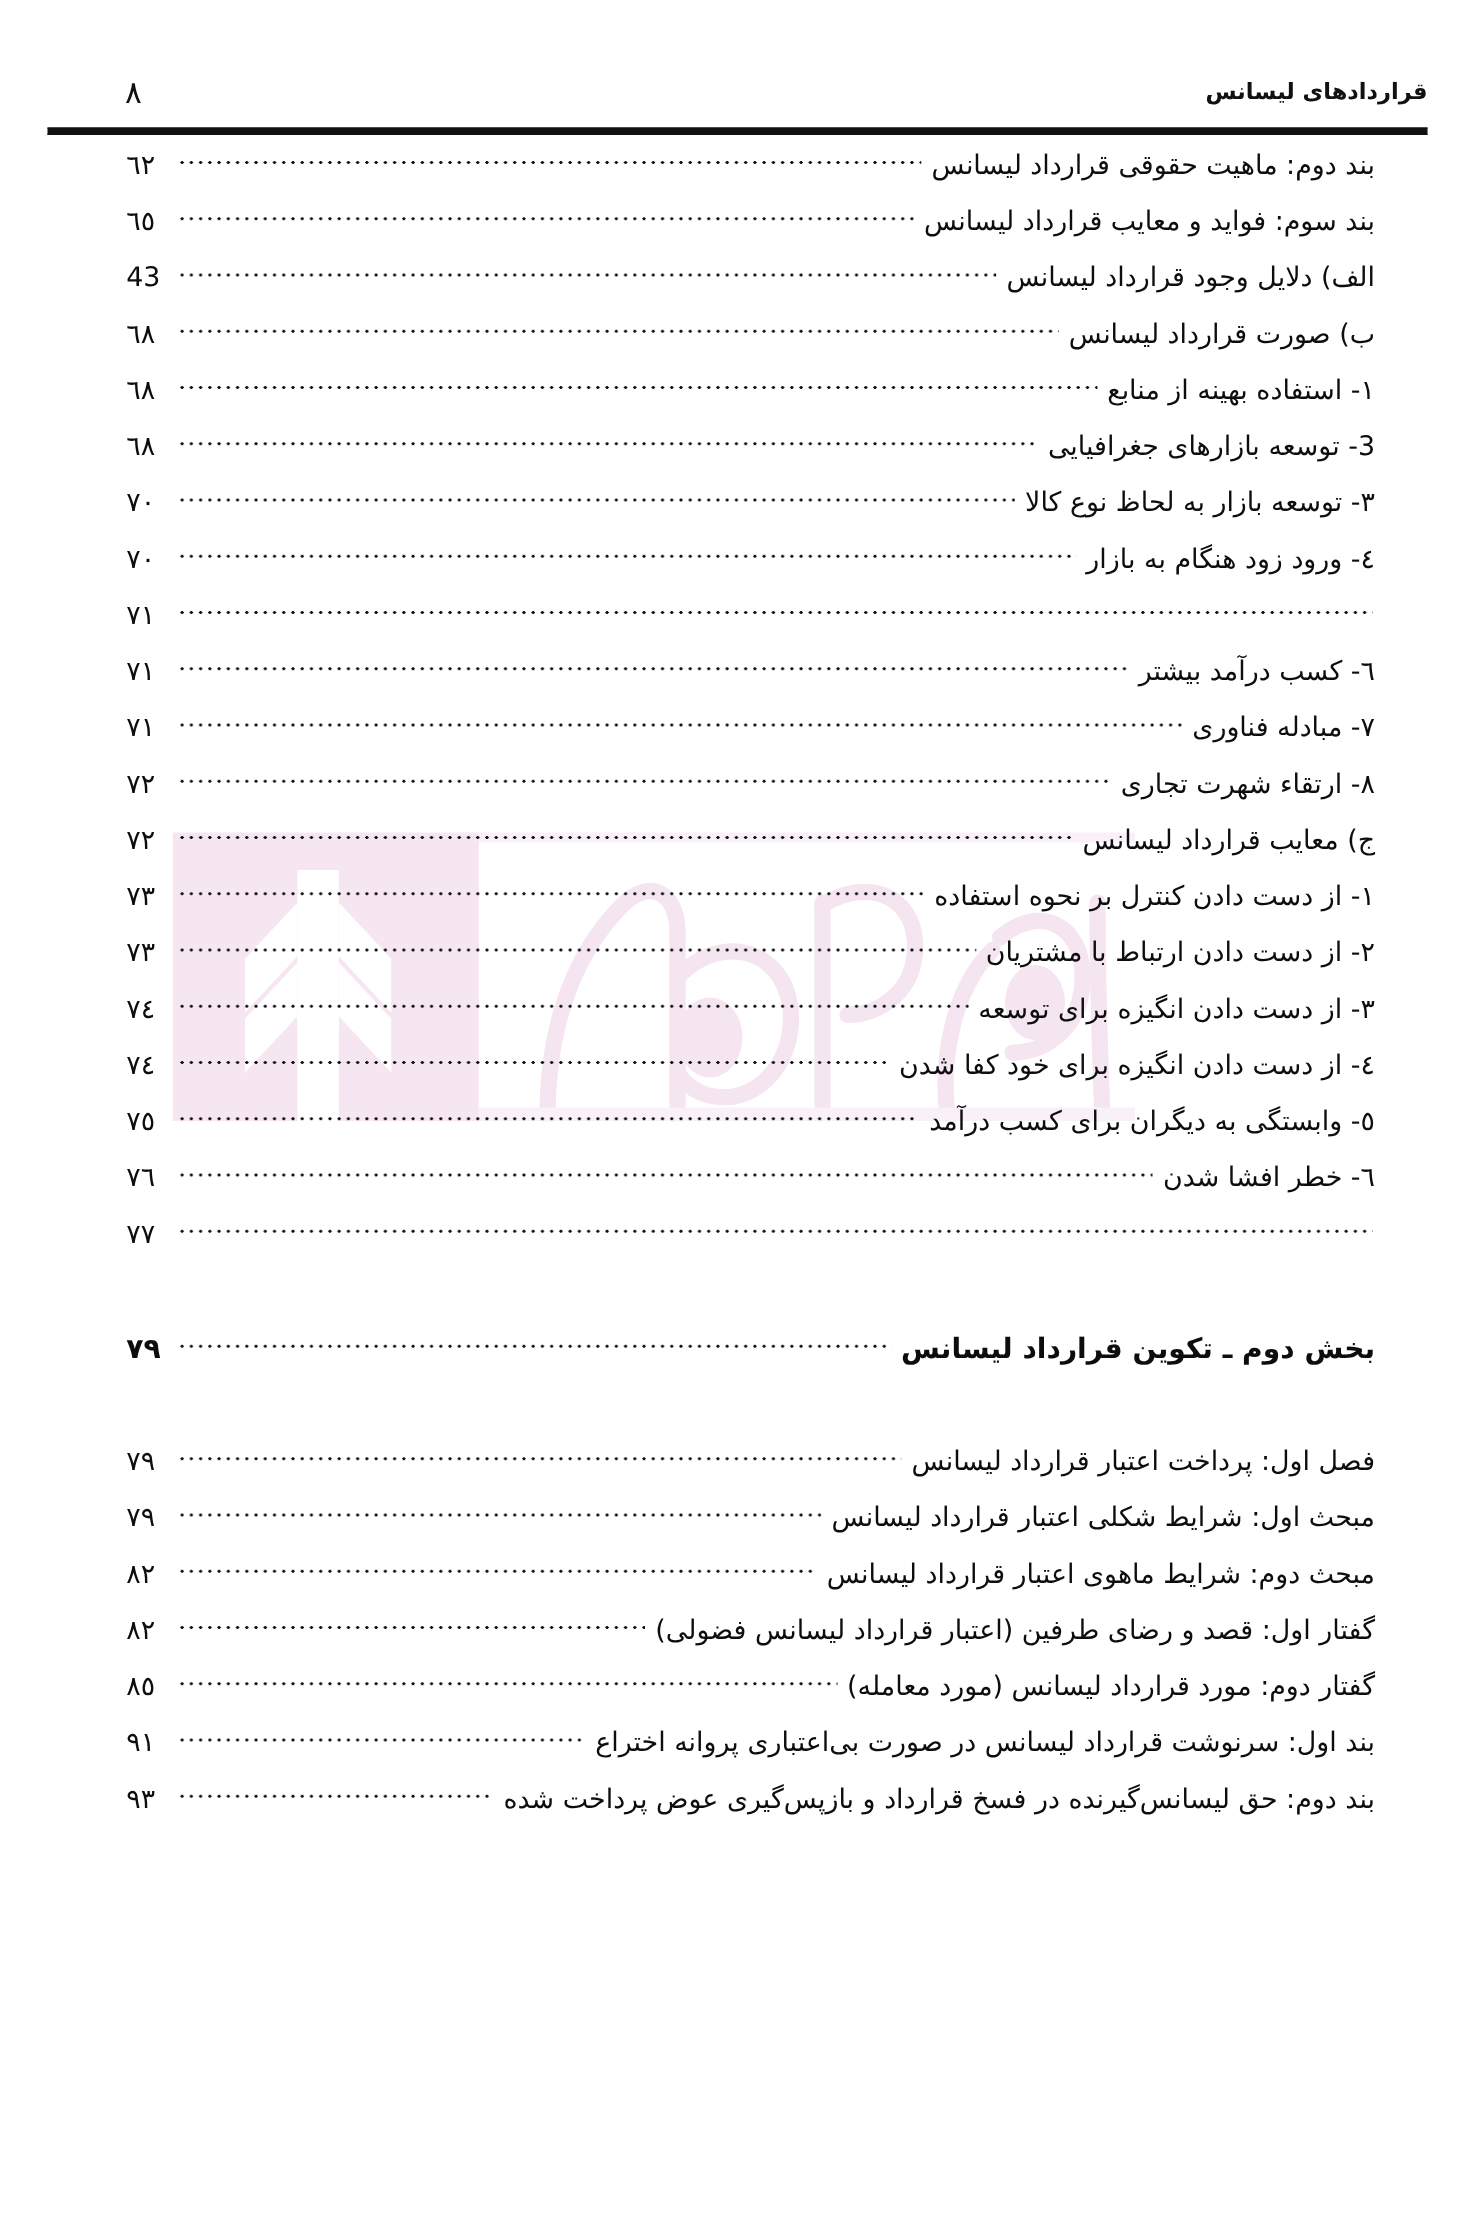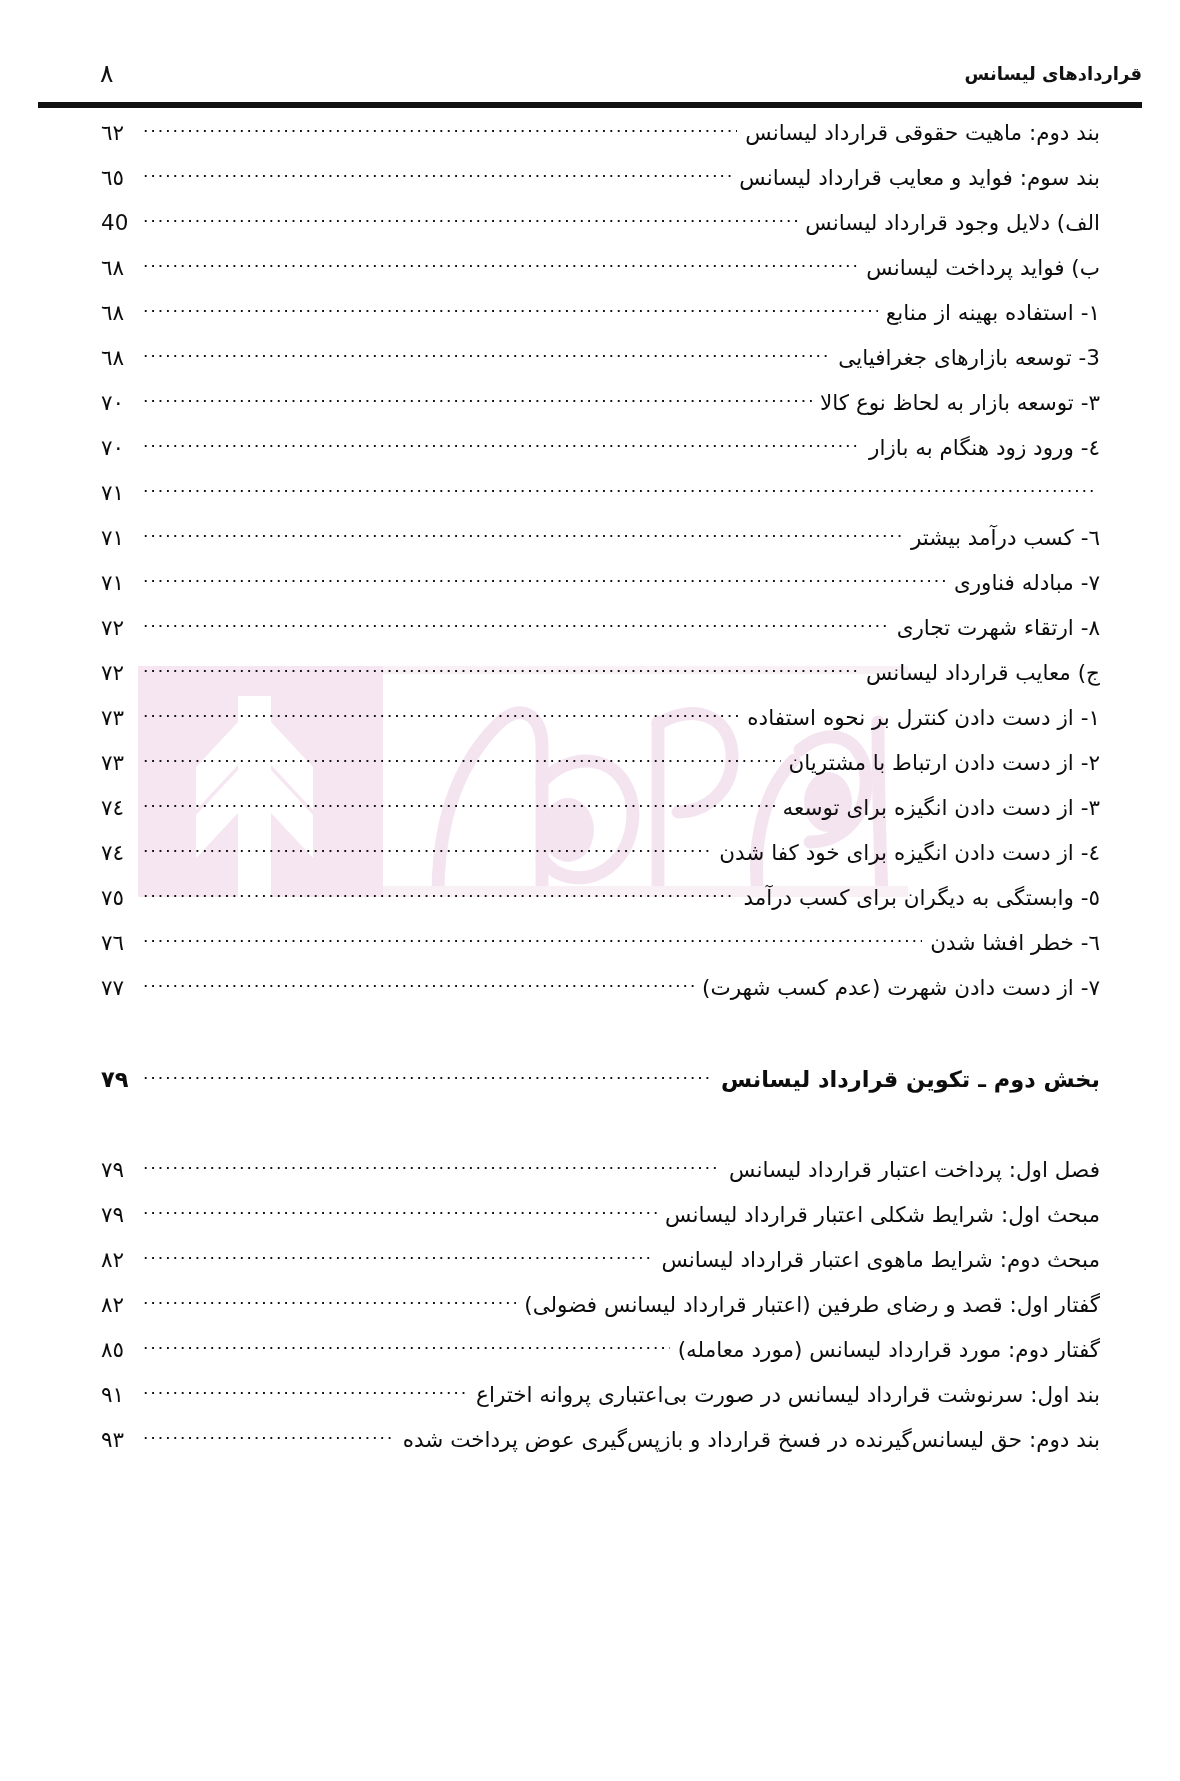--- a/index.html
+++ b/index.html
@@ -177,24 +177,24 @@
         <span class="toc-page">٦٢</span>
       </div>
       <div class="toc-row">
         <span class="toc-label">بند سوم: فواید و معایب قرارداد لیسانس</span>
         <span class="toc-dots"></span>
         <span class="toc-page">٦٥</span>
       </div>
       <div class="toc-row">
         <span class="toc-label">الف) دلایل وجود قرارداد لیسانس</span>
         <span class="toc-dots"></span>
-        <span class="toc-page">40</span>
-      </div>
-      <div class="toc-row">
-        <span class="toc-label">ب) فواید پرداخت لیسانس</span>
+        <span class="toc-page">43</span>
+      </div>
+      <div class="toc-row">
+        <span class="toc-label">ب) صورت قرارداد لیسانس</span>
         <span class="toc-dots"></span>
         <span class="toc-page">٦٨</span>
       </div>
       <div class="toc-row">
         <span class="toc-label">١- استفاده بهینه از منابع</span>
         <span class="toc-dots"></span>
         <span class="toc-page">٦٨</span>
       </div>
       <div class="toc-row">
         <span class="toc-label">3- توسعه بازارهای جغرافیایی</span>
@@ -259,21 +259,20 @@
         <span class="toc-label">٥- وابستگی به دیگران برای کسب درآمد</span>
         <span class="toc-dots"></span>
         <span class="toc-page">٧٥</span>
       </div>
       <div class="toc-row">
         <span class="toc-label">٦- خطر افشا شدن</span>
         <span class="toc-dots"></span>
         <span class="toc-page">٧٦</span>
       </div>
       <div class="toc-row">
-        <span class="toc-label">٧- از دست دادن شهرت (عدم کسب شهرت)</span>
         <span class="toc-dots"></span>
         <span class="toc-page">٧٧</span>
       </div>
       <div class="toc-row bold gap-before">
         <span class="toc-label">بخش دوم ـ تکوین قرارداد لیسانس</span>
         <span class="toc-dots"></span>
         <span class="toc-page">٧٩</span>
       </div>
       <div class="toc-row gap-before">
         <span class="toc-label">فصل اول: پرداخت اعتبار قرارداد لیسانس</span>

